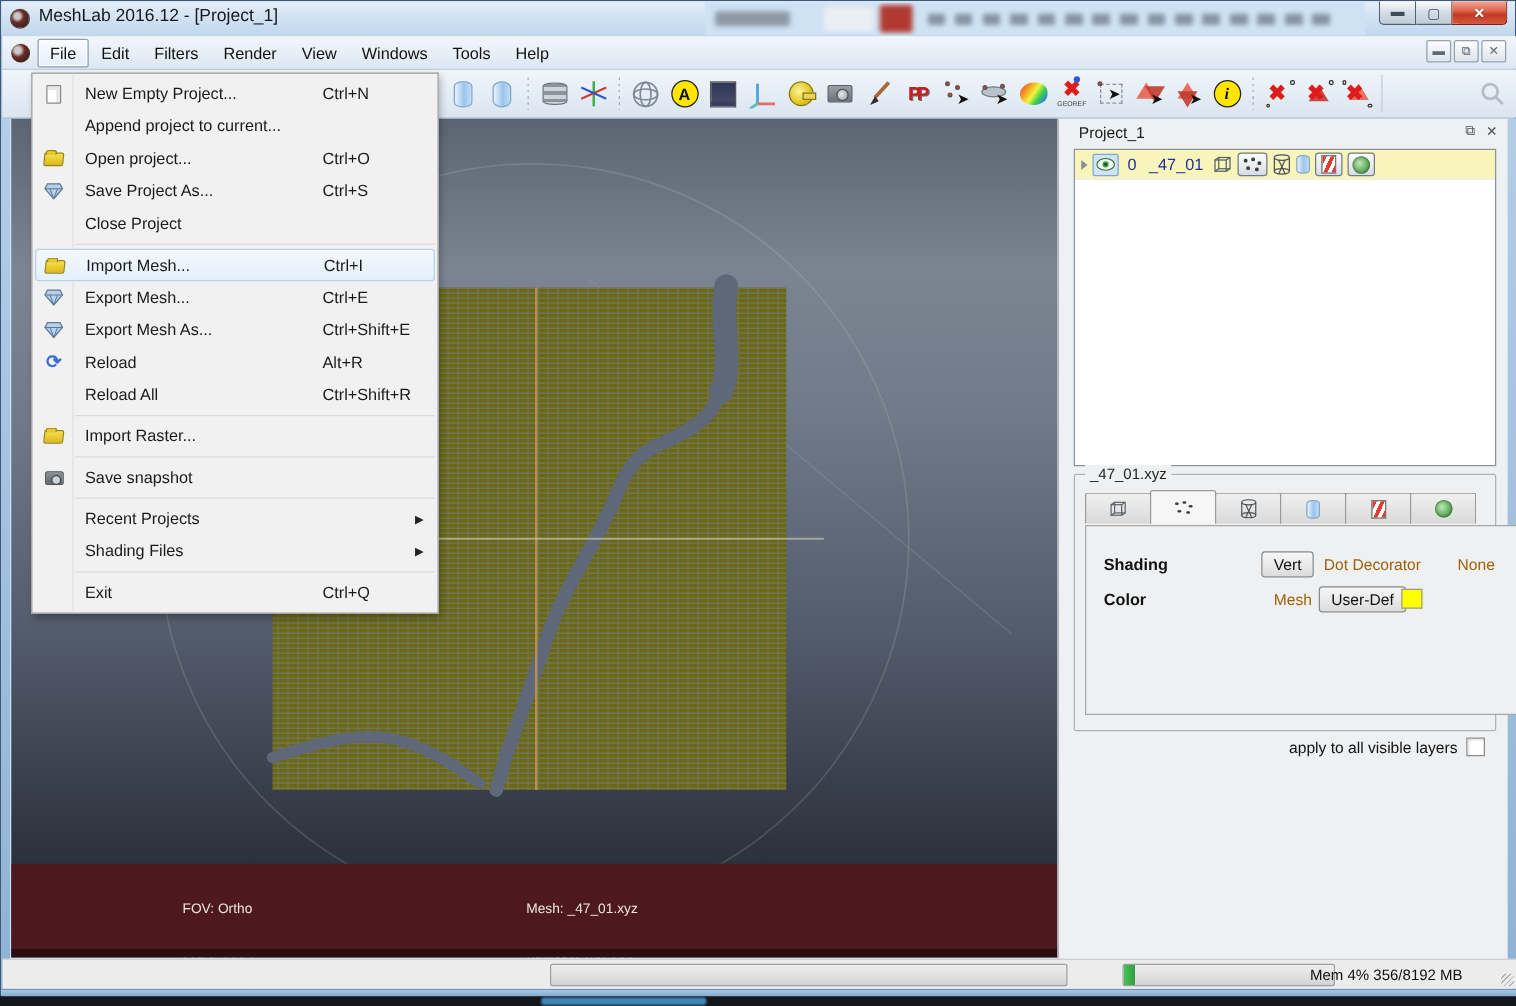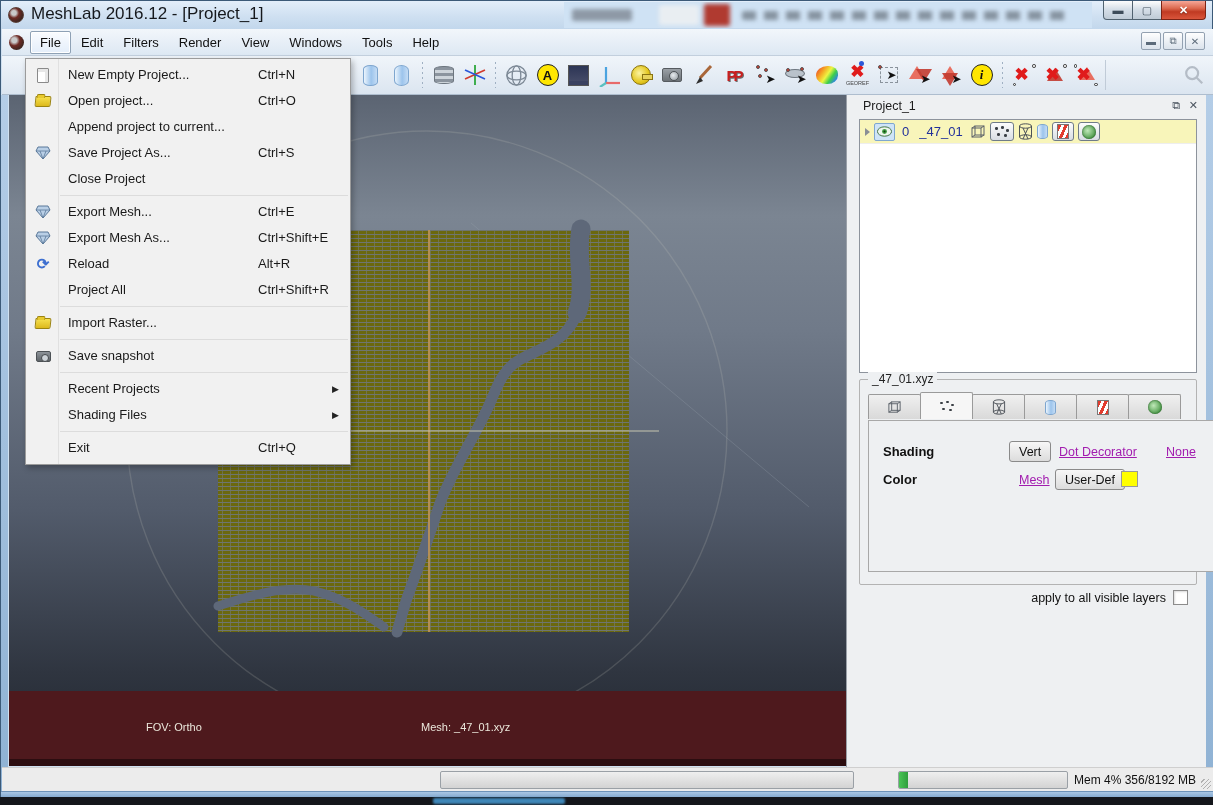--- a/index.html
+++ b/index.html
@@ -8,21 +8,21 @@
   .desktop { position:relative; width:1213px; height:805px; }
 
   
   .win { position:absolute; left:0; top:0; width:1213px; height:797px;
          background:#cfe0f0; border:1px solid #3c5a78; }
   .titlebar { position:absolute; left:0; top:0; width:100%; height:28px;
               background:linear-gradient(180deg,#e3eefa 0%,#cfe0f1 55%,#c2d7ec 100%); }
   .app-logo { position:absolute; left:7px; top:6px; width:16px; height:16px; border-radius:50%;
               background:radial-gradient(circle at 35% 35%, #c9c9c9 0 18%, #6e2a24 40%, #39251f 75%);
               border:1px solid #5a4038; }
-  .title-text { position:absolute; left:30px; top:3px; font-size:17px; color:#15181c; }
+  .title-text { position:absolute; left:30px; top:3px; font-size:14px; color:#15181c; }
   .blur-strip { position:absolute; left:563px; top:1px; width:528px; height:26px; overflow:hidden;
                 background:#cfe2f4; }
   .blur-blob { position:absolute; filter:blur(2px); border-radius:2px; }
   .caption-btns { position:absolute; right:6px; top:0; height:19px; display:flex; }
   .cap-btn { height:19px; border:1px solid #51626f; border-top:none; display:flex; align-items:center;
              justify-content:center; font-size:11px; color:#3e4c59;
              background:linear-gradient(180deg,#fdfdfd,#d6dfe8 45%,#bfcbd6); }
   .cap-btn.min { width:30px; border-radius:0 0 0 4px; }
   .cap-btn.max { width:28px; border-left:none; border-right:none; }
   .cap-btn.close { width:45px; border-radius:0 0 4px 0; color:#fff; font-weight:bold;
@@ -156,21 +156,21 @@
   .group-title { position:absolute; left:8px; top:-8px; background:#eef0f2; padding:0 4px; font-size:12px; color:#222; }
   .tabs { position:absolute; left:8px; top:14px; height:26px; display:flex; }
   .tab { width:53px; height:25px; border:1px solid #9a9a9a; border-bottom:none; border-radius:2px 2px 0 0;
          background:linear-gradient(180deg,#f0f0f0,#d9d9d9); margin-right:-1px;
          display:flex; align-items:center; justify-content:center; }
   .tab.active { background:#f6f6f6; height:27px; margin-top:-2px; z-index:2; }
   .tabframe { position:absolute; left:8px; top:40px; width:348px; height:152px; border:1px solid #a8a8a8;
               background:#eef0f2; }
   .prow { position:absolute; left:0; width:100%; height:24px; }
   .plabel { position:absolute; left:14px; top:3px; font-size:13px; font-weight:bold; color:#111; }
-  .ptext { position:absolute; top:4px; font-size:12.5px; color:#a21caf;text-decoration:underline; }
+  .ptext { position:absolute; top:4px; font-size:12.5px; color:#a16207; }
   .qbtn { position:absolute; top:0; height:21px; padding:0 9px; font-size:12.5px; color:#111;
           border:1px solid #8a8a8a; border-radius:3px; background:linear-gradient(180deg,#f7f7f7,#dcdcdc);
           display:flex; align-items:center; }
   .swatch { position:absolute; width:17px; height:16px; background:#ffff00; border:1px solid #999; top:2px; }
   .slider { position:absolute; left:180px; top:6px; width:92px; height:20px; }
   .groove { position:absolute; left:0; top:9px; width:92px; height:3px; background:#b9bdc1;
             border-bottom:1px solid #f5f5f5; }
   .handle { position:absolute; left:2px; top:0; width:11px; height:19px; border:1px solid #8a8a8a; border-radius:2px;
             background:linear-gradient(180deg,#fafafa,#d3d3d3); }
   .apply-row { position:absolute; left:0; top:494px; width:100%; height:20px; }
@@ -182,21 +182,21 @@
   .logbox pre { margin:5px 7px; font-family:"DejaVu Sans Mono",monospace; font-size:12.3px;
                 line-height:1.22; color:#979ca1; }
 
   
   .statusbar { position:absolute; left:1px; top:766px; width:1211px; height:24px; background:#ececec;
                border-top:1px solid #cfcfcf; }
   .pbar { position:absolute; top:3px; height:18px; border:1px solid #9aa0a6; border-radius:2px;
           background:linear-gradient(180deg,#efefef,#d3d3d3); overflow:hidden; }
   .memfill { position:absolute; left:0; top:0; width:9px; height:100%;
              background:linear-gradient(90deg,#49c455,#2f9e3d); }
-  .memtext { position:absolute; left:1072px; top:5px; font-size:12px; color:#111; white-space:pre; }
+  .memtext { position:absolute; left:1046px; top:5px; font-size:12px; color:#111; white-space:pre; }
   .grip { position:absolute; right:2px; bottom:2px; width:10px; height:10px;
           background:repeating-linear-gradient(135deg,transparent 0 2px,#b0b0b0 2px 3px); }
 
   
   .taskbar { position:absolute; left:0; top:797px; width:1213px; height:8px; background:#14161b; }
   .tb-blob { position:absolute; left:433px; top:1px; width:132px; height:6px; background:#3f87b8;
              filter:blur(1px); border-radius:2px; }
 
   svg { display:block; }
 </style>
@@ -555,44 +555,51 @@
 
     <div class="filemenu">
       <div class="fm-item">
         <span class="fm-ico">
             <span class="ic-page"></span>
           </span>
         <span class="fm-label">New Empty Project...</span>
         <span class="fm-short">Ctrl+N</span>
       </div>
       <div class="fm-item">
+        <span class="fm-label">Append project to current...</span>
+      </div>
+      <div class="fm-item">
         <span class="fm-ico">
             <span class="ic-folder"></span>
           </span>
         <span class="fm-label">Open project...</span>
         <span class="fm-short">Ctrl+O</span>
-      </div>
-      <div class="fm-item">
-        <span class="fm-label">Append project to current...</span>
       </div>
       <div class="fm-item">
         <span class="fm-ico">
           <svg width="16" height="14" viewBox="0 0 16 14">
               <polygon points="3,1 13,1 15,5 8,13 1,5" fill="#b9cfe6" stroke="#5a7899" stroke-width="1"></polygon>
               <polyline points="1,5 15,5" stroke="#5a7899" fill="none" stroke-width="0.8"></polyline>
               <polyline points="5,5 8,13 11,5" stroke="#5a7899" fill="none" stroke-width="0.8"></polyline>
             </svg>
         </span>
         <span class="fm-label">Save Project As...</span>
         <span class="fm-short">Ctrl+S</span>
       </div>
       <div class="fm-item">
         <span class="fm-label">Close Project</span>
       </div>
       <div class="fm-sep"></div>
+      <div class="fm-item hl">
+        <span class="fm-ico">
+            <span class="ic-folder"></span>
+          </span>
+        <span class="fm-label">Import Mesh...</span>
+        <span class="fm-short">Ctrl+I</span>
+      </div>
       <div class="fm-item">
         <span class="fm-ico">
           <svg width="16" height="14" viewBox="0 0 16 14">
               <polygon points="3,1 13,1 15,5 8,13 1,5" fill="#b9cfe6" stroke="#5a7899" stroke-width="1"></polygon>
               <polyline points="1,5 15,5" stroke="#5a7899" fill="none" stroke-width="0.8"></polyline>
               <polyline points="5,5 8,13 11,5" stroke="#5a7899" fill="none" stroke-width="0.8"></polyline>
             </svg>
         </span>
         <span class="fm-label">Export Mesh...</span>
         <span class="fm-short">Ctrl+E</span>
@@ -609,21 +616,21 @@
         <span class="fm-short">Ctrl+Shift+E</span>
       </div>
       <div class="fm-item">
         <span class="fm-ico">
             <span class="ic-reload">⟳</span>
           </span>
         <span class="fm-label">Reload</span>
         <span class="fm-short">Alt+R</span>
       </div>
       <div class="fm-item">
-        <span class="fm-label">Project All</span>
+        <span class="fm-label">Reload All</span>
         <span class="fm-short">Ctrl+Shift+R</span>
       </div>
       <div class="fm-sep"></div>
       <div class="fm-item">
         <span class="fm-ico">
             <span class="ic-folder"></span>
           </span>
         <span class="fm-label">Import Raster...</span>
       </div>
       <div class="fm-sep"></div>

